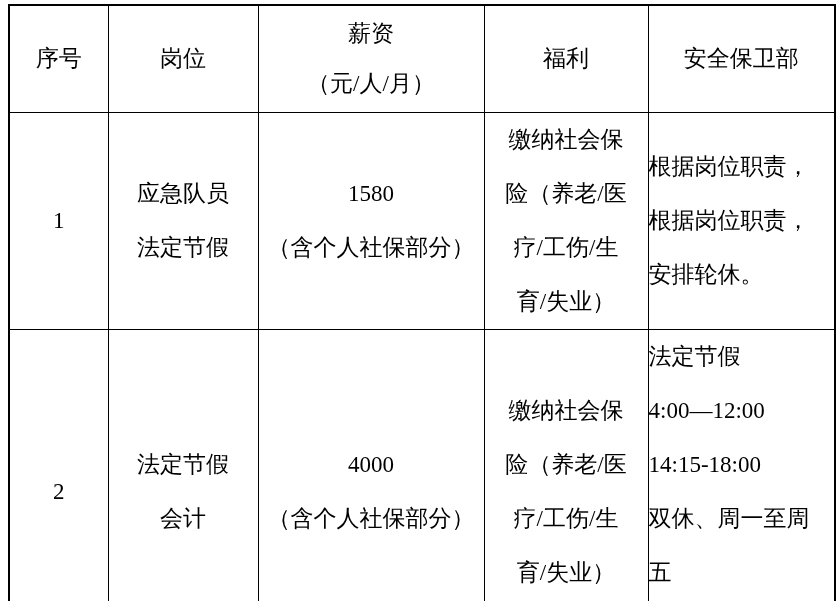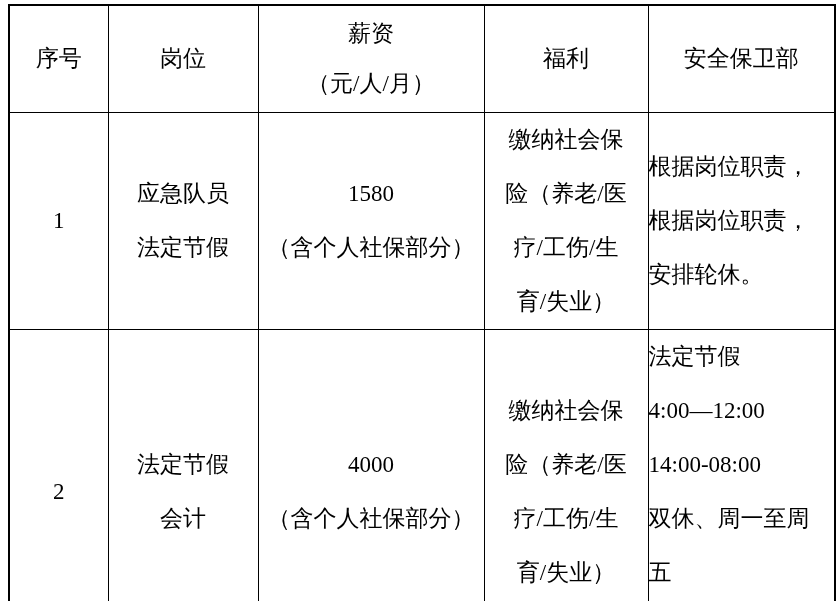--- a/index.html
+++ b/index.html
@@ -106,19 +106,19 @@
       </td>
       <td>
         <div class="ln">缴纳社会保</div>
         <div class="ln">险（养老/医</div>
         <div class="ln">疗/工伤/生</div>
         <div class="ln">育/失业）</div>
       </td>
       <td class="hours-cell">
         <div class="ln">法定节假</div>
         <div class="ln">4:00—12:00</div>
-        <div class="ln">14:00-08:00</div>
+        <div class="ln">14:15-18:00</div>
         <div class="ln">双休、周一至周五</div>
         <div class="ln">日休息。</div>
       </td>
     </tr>
   </tbody>
 </table>
 
 </body></html>

